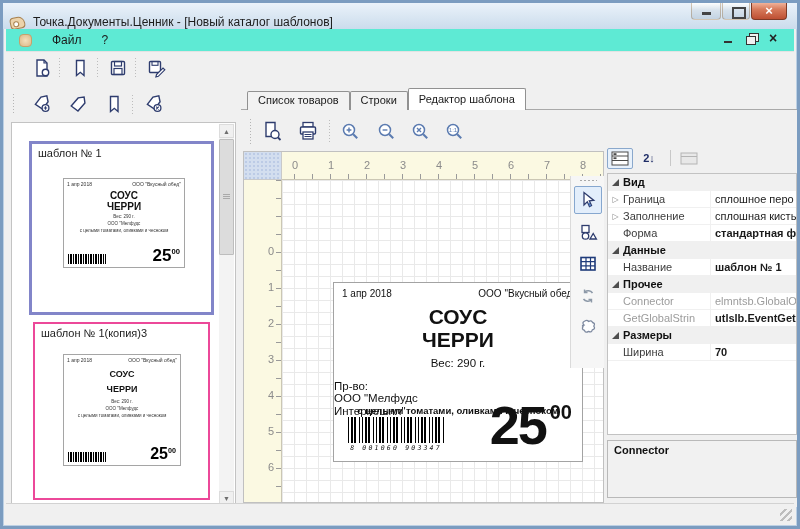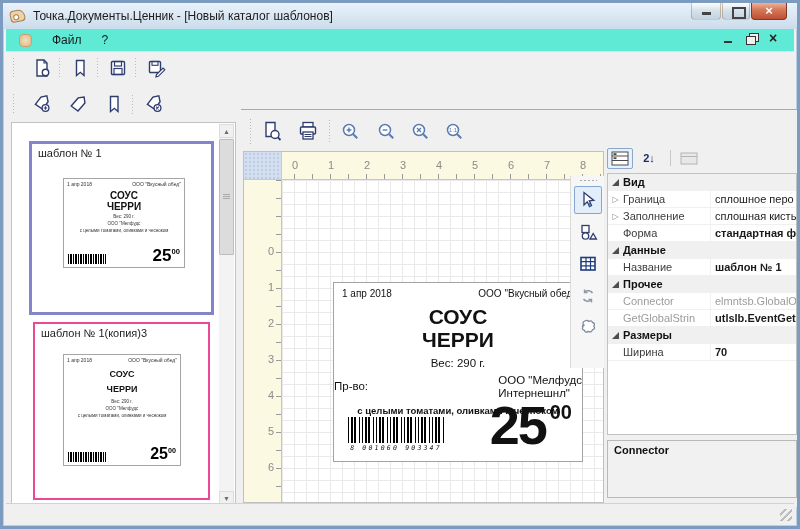--- a/index.html
+++ b/index.html
@@ -2,21 +2,21 @@
 <html><head>
 <meta charset="utf-8">
 <style>
   * { box-sizing: border-box; margin: 0; padding: 0; }
   html,body { width:800px; height:529px; font-family:"Liberation Sans",sans-serif; }
   .win { position:relative; width:800px; height:529px; background:#f0f0f0;
          border:3px solid #7b9cc0; box-shadow: inset 0 0 0 1px #bcd0e4, 0 0 0 1px #4c6c90; overflow:hidden; }
 
   
   .titlebar { position:absolute; left:0; top:0; right:0; height:26px;
-    background:linear-gradient(#eaf2fa,#cbdcec); display:flex; align-items:center; }
+    background:linear-gradient(#eaf2fa,#cbdcec); display:flex; align-items:flex-end; }
   .app-ico { width:15px; height:12px; margin:0 8px 0 7px; background:#ecd3ab;
     border:1px solid #a8814e; border-radius:4px 7px 4px 4px; transform:rotate(-12deg); position:relative; }
   .app-ico::after{ content:""; position:absolute; left:2px; top:3px; width:4px; height:4px;
     border:1px solid #a8814e; border-radius:50%; background:#fff; }
   .title-text { font-size:12px; color:#1c1c1c; }
   .winbtns { position:absolute; right:10px; top:0; display:flex; }
   .wbtn { height:17px; border:1px solid #88571f55; border-top:none; border-radius:0 0 4px 4px;
     background:linear-gradient(#fdfefe,#d7e2ec 45%,#c3d3e2); margin-left:1px; position:relative; cursor:default;}
   .wbtn.min { width:30px; } .wbtn.max { width:28px; } 
   .wbtn.min::after{content:"";position:absolute;left:10px;bottom:4px;width:9px;height:3px;background:#444;}
@@ -107,22 +107,22 @@
       repeating-linear-gradient(to bottom,#e9e9e9 0 1px, transparent 1px 12px); }
 
   
   .labelbox { position:absolute; left:51px; top:102px; width:250px; height:180px; background:#fff;
     border:1px solid #a3a3a3; font-family:"Liberation Sans",sans-serif; color:#111; }
   .lbl-date { position:absolute; left:8px; top:5px; font-size:10px; }
   .lbl-company { position:absolute; right:6px; top:5px; font-size:10px; }
   .lbl-title { position:absolute; left:0; right:0; top:22px; text-align:center; font-size:21px;
     font-weight:bold; line-height:23px; }
   .lbl-weight { position:absolute; left:0; right:0; top:74px; text-align:center; font-size:11.5px; }
-  .lbl-producer { position:absolute; left:0; right:0; top:91px; display:flex; justify-content:space-between;
-    font-size:11.5px; }
+  .lbl-producer { position:absolute; left:0; right:0; top:91px; display:flex; justify-content:center;
+    font-size:11.5px;flex-direction:column; }
   .lbl-producer .pl { margin:6px 3px 0 0; }
   .lbl-producer .pv { text-align:left; line-height:13px; }
   .lbl-desc { position:absolute; left:0; right:0; top:122px; text-align:center; font-size:9.5px;
     font-weight:bold; }
   .lbl-price { position:absolute; right:10px; top:116px; display:flex; }
   .lbl-price .rub { font-size:54px; font-weight:bold; line-height:52px; letter-spacing:-2px;}
   .lbl-price .kop { font-size:20px; font-weight:bold; margin:2px 0 0 4px; }
   .lbl-barcode { position:absolute; left:8px; top:134px; width:108px;font-style:italic; }
   .lbl-barcode .bars { height:26px; margin:0 6px;
     background:repeating-linear-gradient(90deg,#000 0 1px,#fff 1px 3px,#000 3px 5px,#fff 5px 6px,#000 6px 8px,#fff 8px 11px,#000 11px 12px,#fff 12px 14px); }
@@ -304,20 +304,25 @@
 
     <div class="vscroll">
       <div class="sarrow" style="top:0;">▲</div>
       <div class="sthumb" style="top:15px;height:116px;"></div>
       <div class="sarrow" style="bottom:0;">▼</div>
     </div>
   </div>
 
   <div class="contentline"></div>
   <div class="contentbg"></div>
+  <div class="tabs">
+    <div class="tab">Список товаров</div>
+    <div class="tab">Строки</div>
+    <div class="tab active">Редактор шаблона</div>
+  </div>
 
   <div class="edtools">
     <div class="grip" style="left:6px;top:6px;height:26px;"></div>
     <div class="tbtn" style="left:14px;top:4px;width:30px;height:30px;">
       <svg class="ic" width="22" height="22" viewBox="0 0 22 22">
         <path d="M5 2.5 h9 v14 H5 z" fill="#fff" stroke="#2e3c6e" stroke-width="1.4"></path>
         <circle cx="14" cy="14.5" r="4" fill="#fff" stroke="#2e3c6e" stroke-width="1.4"></circle>
         <path d="M17 17.5 l2.5 2.5" stroke="#2e3c6e" stroke-width="1.8"></path>
       </svg>
     </div>

